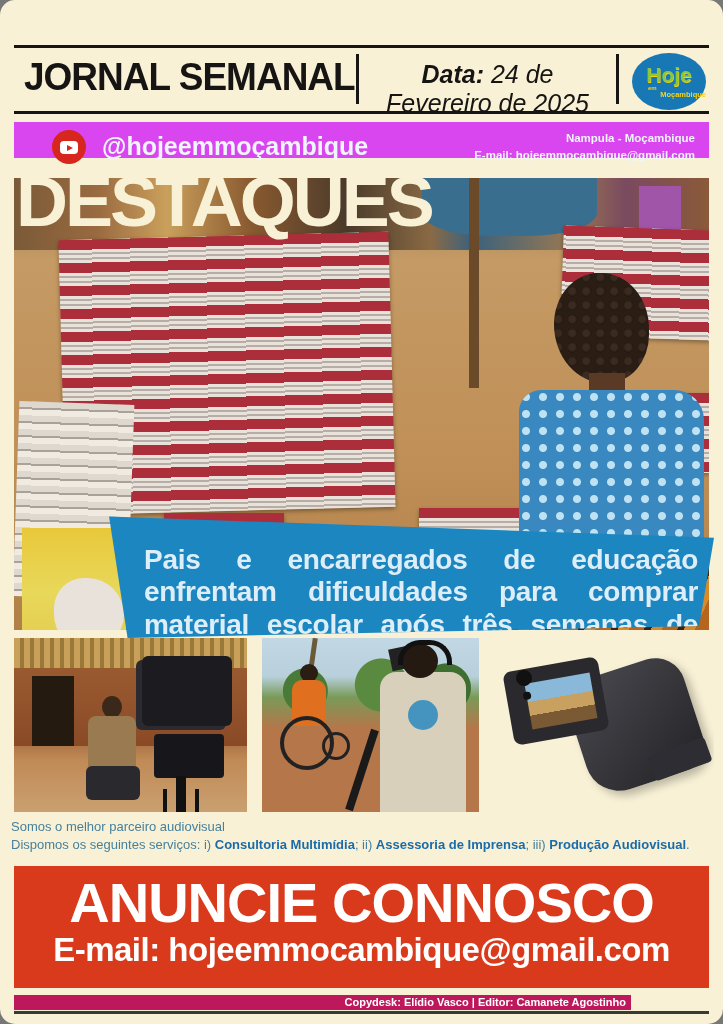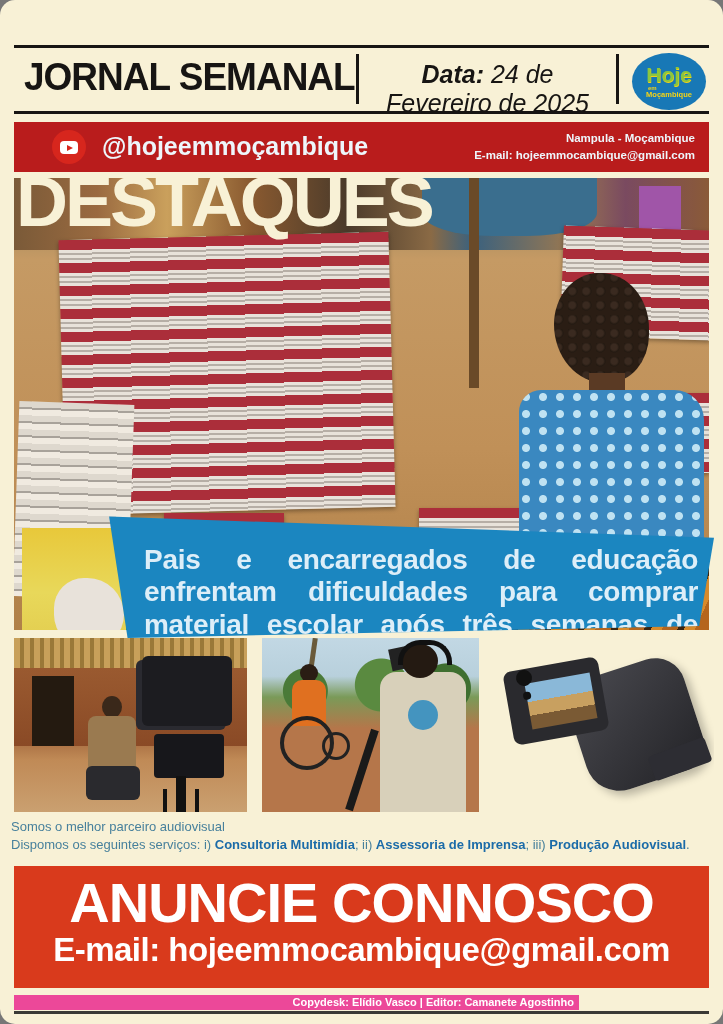--- a/index.html
+++ b/index.html
@@ -10,24 +10,24 @@
   
   .hdr-title{position:absolute;left:24px;top:56px;font-size:37px;font-weight:800;letter-spacing:-1px;color:#171513;transform:scaleY(1.05);}
   .vdiv{position:absolute;top:54px;height:50px;width:3px;background:#171513;}
   .edition{position:absolute;left:375px;top:56px;width:225px;text-align:center;color:#171513;}
   .edition .ed-line{font-size:20px;letter-spacing:0;}
   .edition .ed-line b{font-weight:800;}
   .edition .date-line{font-size:25px;font-style:italic;margin-top:4px;}
   .logo{position:absolute;left:632px;top:53px;width:74px;height:57px;background:#1878b6;border-radius:50%;text-align:center;}
   .logo .l1{margin-top:11px;font-size:21px;font-weight:800;color:#8cc63e;text-shadow:0.5px 0.5px 0 #f5d315;line-height:1;}
   .logo .l2{font-size:6px;color:#f5d315;font-weight:700;text-align:left;margin-left:16px;line-height:1;}
-  .logo .l3{font-size:7.5px;color:#f5d315;font-weight:700;line-height:1.1;}
-
-  
-  .social{position:absolute;left:14px;top:122px;width:695px;height:50px;background:#b91c1c;}
+  .logo .l3{font-size:7.5px;color:#f5d315;font-weight:700;line-height:1.1;text-align:right;}
+
+  
+  .social{position:absolute;left:14px;top:122px;width:695px;height:36px;background:#d946ef;}
   .yt{position:absolute;left:38px;top:8px;width:34px;height:34px;background:#d7261d;border-radius:50%;}
   .yt .tube{position:absolute;left:8px;top:11px;width:18px;height:13px;background:#fff;border-radius:4px;}
   .yt .tri{position:absolute;left:15px;top:15px;width:0;height:0;border-left:6px solid #d7261d;border-top:3.5px solid transparent;border-bottom:3.5px solid transparent;}
   .handle{position:absolute;left:88px;top:10px;font-size:25px;font-weight:800;color:#eef6fb;letter-spacing:0;}
   .social-right{position:absolute;right:14px;top:8px;text-align:right;color:#eef6fb;font-size:11.5px;font-weight:700;line-height:1.45;}
 
   
   .hero{position:absolute;left:14px;top:178px;width:695px;height:452px;background:linear-gradient(180deg,#8a7a58 0%,#c59a64 18%,#c09058 60%,#b08048 100%);overflow:hidden;}
   .hero *{position:absolute;}
   .mk-top{left:0;top:0;width:100%;height:72px;background:linear-gradient(90deg,#7a5a38 0%,#9a6a40 12%,#caa05c 22%,#8a5a30 34%,#4a3a2a 48%,#8a6a45 60%,#3a617e 66%,#9a7850 80%,#7a4a60 88%,#8a5a38 100%);}
@@ -96,21 +96,21 @@
   
   .services{position:absolute;left:11px;top:818px;width:700px;color:#47809c;font-size:13px;line-height:1.35;}
   .services b{color:#1b6ba8;font-weight:700;}
 
   
   .ad{position:absolute;left:14px;top:866px;width:695px;height:122px;background:#d93a1c;text-align:center;color:#fff;}
   .ad .ad-title{margin-top:8px;font-size:56px;font-weight:800;letter-spacing:-1px;line-height:1.05;}
   .ad .ad-email{font-size:33px;font-weight:800;letter-spacing:-0.5px;line-height:1.05;}
 
   
-  .credits{position:absolute;left:14px;top:995px;width:565px;height:15px;background:#ec4899;color:#fff;font-size:11px;font-weight:700;text-align:right;line-height:15px;padding-right:0;box-sizing:border-box;}
+  .credits{position:absolute;left:14px;top:995px;width:617px;height:15px;background:#be185d;color:#fff;font-size:11px;font-weight:700;text-align:right;line-height:15px;padding-right:0;box-sizing:border-box;}
   .credits span{padding-right:5px;}
 </style>
 </head>
 <body>
 
 <div class="page">
 
   <div class="rule" style="top:45px;height:3px;"></div>
   <div class="rule" style="top:111px;height:3px;"></div>
 

